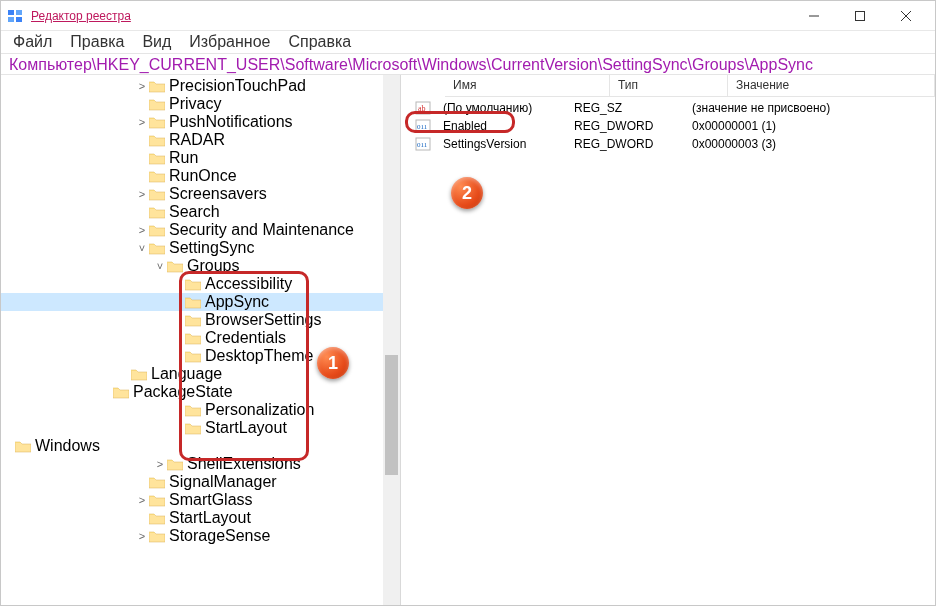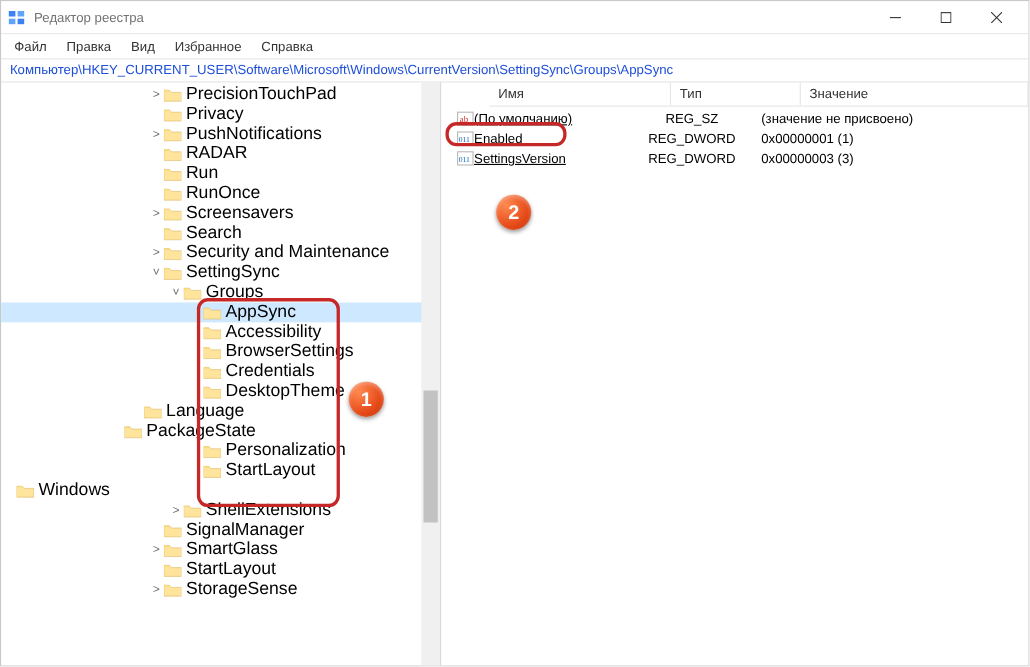--- a/index.html
+++ b/index.html
@@ -1,26 +1,26 @@
 <!DOCTYPE html>
 <html><head>
 <meta charset="utf-8">
 <style>
 * { box-sizing: border-box; margin: 0; padding: 0; }
 body { font-family: "Segoe UI", Tahoma, sans-serif; font-size: 12px; background: #fff; color: #000; }
 .window { width: 936px; height: 606px; border: 1px solid #c8c8c8; background: #fff; display: flex; flex-direction: column; position: relative; }
 .shadow { position: absolute; inset: -8px; box-shadow: 0 8px 28px rgba(0,0,0,0.25); z-index: -1; border-radius: 2px; }
 .titlebar { height: 30px; display: flex; align-items: center; padding: 0 6px; border-bottom: 1px solid #e8e8e8; }
 .titlebar .app-icon { width: 16px; height: 16px; margin-right: 8px; display: inline-flex; }
-.titlebar .title { color: #737373; font-size: 12px; flex: 1; }
+.titlebar .title { color: #be185d; font-size: 12px; flex: 1; text-decoration: underline; }
 .win-controls { display: flex; }
 .win-controls .wc { width: 46px; height: 30px; display: flex; align-items: center; justify-content: center; color: #666; }
-.menubar { height: 22px; display: flex; align-items: center; padding: 0 4px; font-size: 12px; gap: 2px; }
+.menubar { height: 22px; display: flex; align-items: center; padding: 0 4px; font-size: 16px; gap: 2px; }
 .menubar .mi { padding: 2px 8px; color: #333; }
-.addressbar { height: 22px; border-top: 1px solid #e5e5e5; border-bottom: 1px solid #e5e5e5; padding: 2px 8px; font-size: 12px; color: #1d4ed8; white-space: nowrap; overflow: hidden; }
+.addressbar { height: 22px; border-top: 1px solid #e5e5e5; border-bottom: 1px solid #e5e5e5; padding: 2px 8px; font-size: 16px; color: #a21caf; white-space: nowrap; overflow: hidden; }
 .content { flex: 1; display: flex; min-height: 0; }
 .tree-pane { width: 400px; border-right: 1px solid #d9d9d9; overflow: hidden; position: relative; }
 .tree-scroll { position: absolute; inset: 0; overflow: hidden; }
 .vscroll { position: absolute; right: 0; top: 0; bottom: 0; width: 17px; background: #f0f0f0; }
 .vscroll .thumb { position: absolute; left: 2px; right: 2px; top: 280px; height: 120px; background: #c2c2c2; }
 .tree { padding: 2px 0 2px 0; }
 .row { display: flex; align-items: center; height: 18px; white-space: nowrap; }
 .row.sel { background: #cde8ff; }
 .tw { width: 14px; text-align: center; color: #6a6a6a; font-size: 11px; display: inline-block; }
 .fld { width: 16px; height: 14px; display: inline-flex; align-items: center; justify-content: center; margin-right: 4px; }
@@ -29,22 +29,22 @@
 .callout-box { position: absolute; border: 3px solid #c62828; border-radius: 10px; pointer-events: none; }
 .callout-num { position: absolute; width: 32px; height: 32px; border-radius: 50%; background: radial-gradient(circle at 30% 30%, #ff8a50, #e64a19 60%, #bf360c); color: #fff; font-weight: bold; font-size: 18px; display: flex; align-items: center; justify-content: center; box-shadow: 0 2px 4px rgba(0,0,0,0.4), inset 0 2px 4px rgba(255,255,255,0.4); pointer-events: none; }
 .list-pane { flex: 1; display: flex; flex-direction: column; position: relative; }
 .list-header { display: flex; height: 22px; border-bottom: 1px solid #e5e5e5; font-size: 12px; color: #333; margin-left: 44px; }
 .list-header .col { padding: 3px 8px; border-right: 1px solid #e5e5e5; }
 .col-name { width: 165px; }
 .col-type { width: 118px; }
 .col-val { flex: 1; }
 .list-body { flex: 1; position: relative; padding-top: 2px; }
 .lrow { display: flex; height: 18px; align-items: center; font-size: 12px; }
-.lrow .lname { width: 165px; padding-left: 14px; display: flex; align-items: center; gap: 0; text-decoration: underline; }
-.lrow .ltype { width: 118px; padding-left: 8px; text-align: center; }
+.lrow .lname { width: 165px; padding-left: 14px; display: flex; align-items: center; gap: 12px; }
+.lrow .ltype { width: 118px; padding-left: 8px; }
 .lrow .lval { flex: 1; padding-left: 8px; }
 .reg-icon { width: 16px; height: 14px; display: inline-flex; }
 </style>
 </head>
 <body>
 
 <div class="window">
 <div class="shadow"></div>
 
 <div class="titlebar">
@@ -194,39 +194,39 @@
             <div class="row" style="padding-left:152px">
               <span class="tw">˅</span>
               <span class="fld">
                 <svg width="16" height="13" viewBox="0 0 16 13">
                   <path d="M0 2 L5 2 L7 4 L16 4 L16 12 L0 12 Z" fill="#ffe49c" stroke="#d9b35b" stroke-width="0.5"></path>
                   <path d="M0 2 L5 2 L6 3 L0 3 Z" fill="#f7d77a"></path>
                 </svg>
               </span>
               <span class="lbl">Groups</span>
             </div>
+            <div class="row" style="padding-left:170px">
+              <span class="tw"></span>
+              <span class="fld">
+                <svg width="16" height="13" viewBox="0 0 16 13">
+                  <path d="M0 2 L5 2 L7 4 L16 4 L16 12 L0 12 Z" fill="#ffe49c" stroke="#d9b35b" stroke-width="0.5"></path>
+                  <path d="M0 2 L5 2 L6 3 L0 3 Z" fill="#f7d77a"></path>
+                </svg>
+              </span>
+              <span class="lbl">Accessibility</span>
+            </div>
             <div class="row sel" style="padding-left:170px">
               <span class="tw"></span>
               <span class="fld">
                 <svg width="16" height="13" viewBox="0 0 16 13">
                   <path d="M0 2 L5 2 L7 4 L16 4 L16 12 L0 12 Z" fill="#ffe49c" stroke="#d9b35b" stroke-width="0.5"></path>
                   <path d="M0 2 L5 2 L6 3 L0 3 Z" fill="#f7d77a"></path>
                 </svg>
               </span>
               <span class="lbl">AppSync</span>
-            </div>
-            <div class="row" style="padding-left:170px">
-              <span class="tw"></span>
-              <span class="fld">
-                <svg width="16" height="13" viewBox="0 0 16 13">
-                  <path d="M0 2 L5 2 L7 4 L16 4 L16 12 L0 12 Z" fill="#ffe49c" stroke="#d9b35b" stroke-width="0.5"></path>
-                  <path d="M0 2 L5 2 L6 3 L0 3 Z" fill="#f7d77a"></path>
-                </svg>
-              </span>
-              <span class="lbl">Accessibility</span>
             </div>
             <div class="row" style="padding-left:170px">
               <span class="tw"></span>
               <span class="fld">
                 <svg width="16" height="13" viewBox="0 0 16 13">
                   <path d="M0 2 L5 2 L7 4 L16 4 L16 12 L0 12 Z" fill="#ffe49c" stroke="#d9b35b" stroke-width="0.5"></path>
                   <path d="M0 2 L5 2 L6 3 L0 3 Z" fill="#f7d77a"></path>
                 </svg>
               </span>
               <span class="lbl">BrowserSettings</span>

